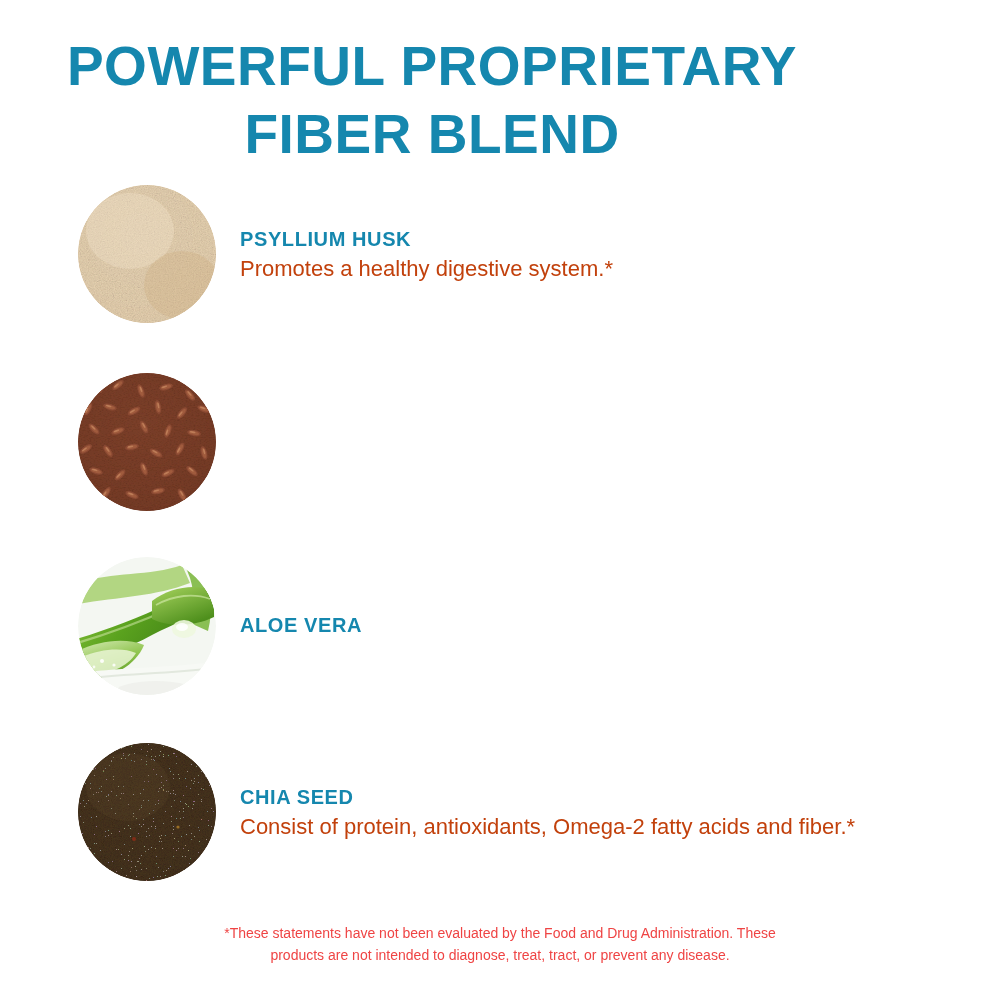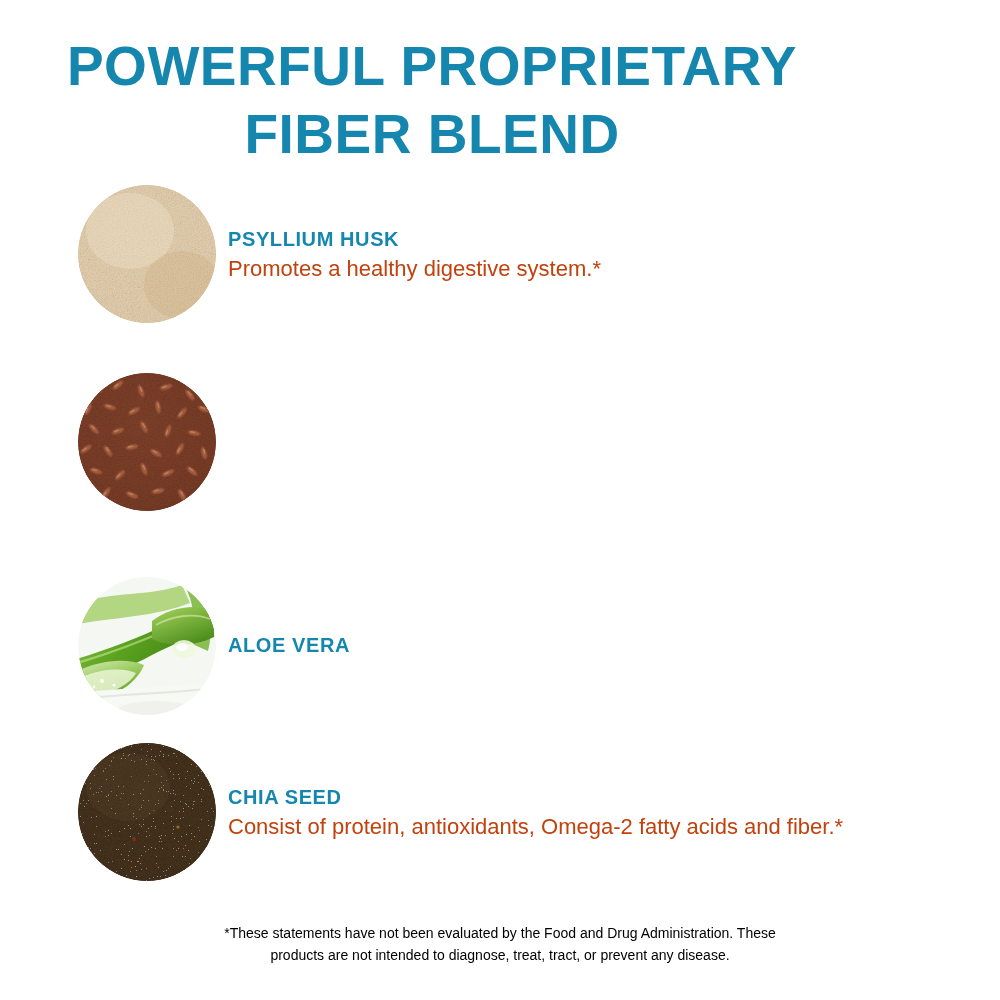--- a/index.html
+++ b/index.html
@@ -48,40 +48,40 @@
   .row {
     position: absolute;
     left: 0;
     width: 1000px;
     height: 138px;
     display: flex;
     align-items: center;
   }
   .row-1 { top: 0px; }
   .row-2 { top: 188px; }
-  .row-3 { top: 392px; }
+  .row-3 { top: 372px; }
   .row-4 { top: 558px; }
 
   .thumb-wrap {
     width: 138px;
     height: 138px;
     margin-left: 78px;
     flex: 0 0 138px;
     position: relative;
   }
   .thumb {
     width: 138px;
     height: 138px;
     border-radius: 50%;
     display: block;
     overflow: hidden;
   }
 
   .text-block {
-    margin-left: 12px;
+    margin-left: 24px;
     flex: 1 1 auto;
     padding-right: 40px;
   }
   .ing-name {
     font-size: 20px;
     font-weight: bold;
     letter-spacing: 0.6px;
     color: #1587ae;
     line-height: 26px;
     margin: 0 0 3px 0;
@@ -98,21 +98,21 @@
   .footer {
     position: absolute;
     left: 0;
     top: 922px;
     width: 1000px;
     text-align: center;
   }
   .footer-line {
     font-size: 14px;
     line-height: 22px;
-    color: #000000;
+    color: #ef4444;
   }
 </style>
 </head>
 <body>
 
 <div class="page">
 
   <div class="title-block">
     <div class="title-line">POWERFUL PROPRIETARY</div>
     <div class="title-line">FIBER BLEND</div>

